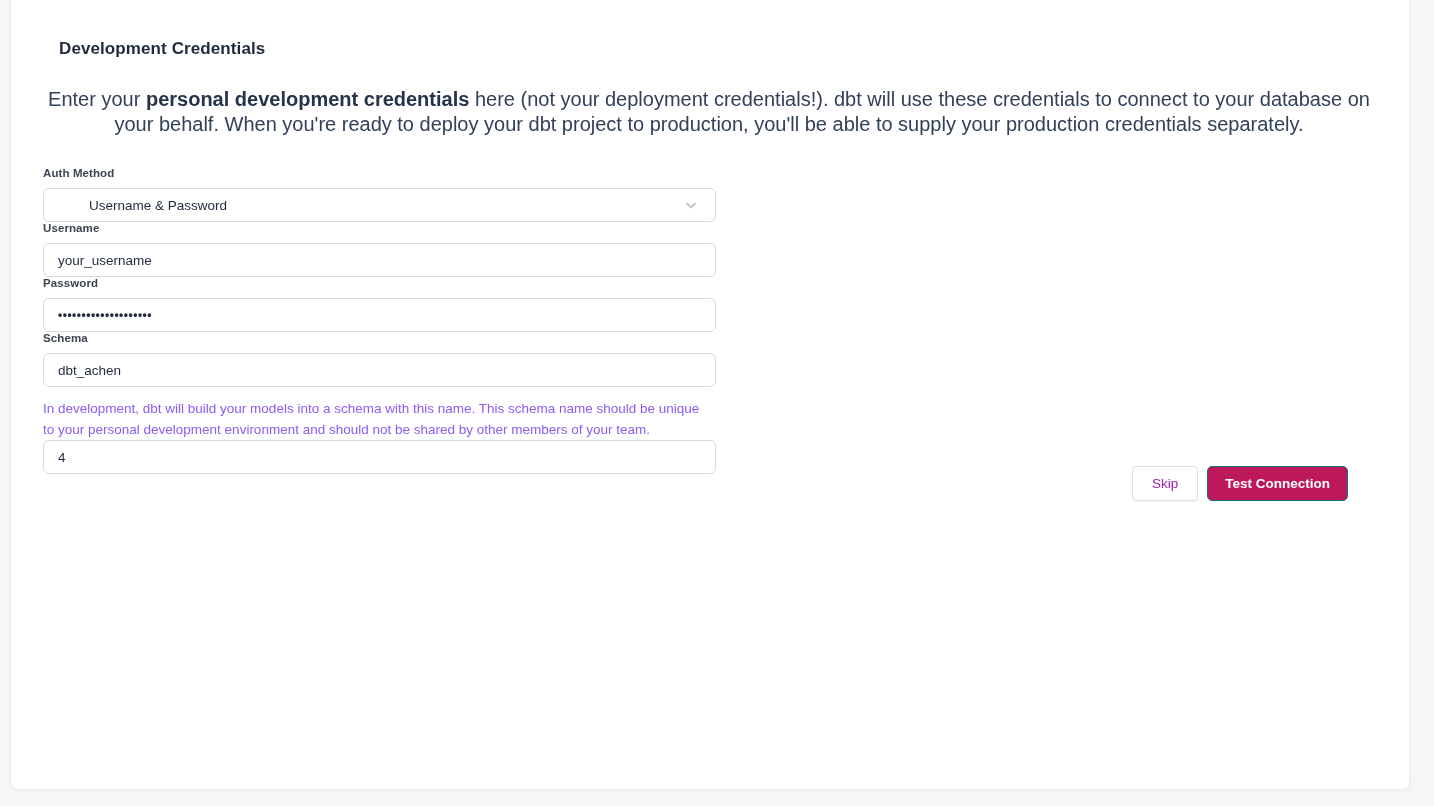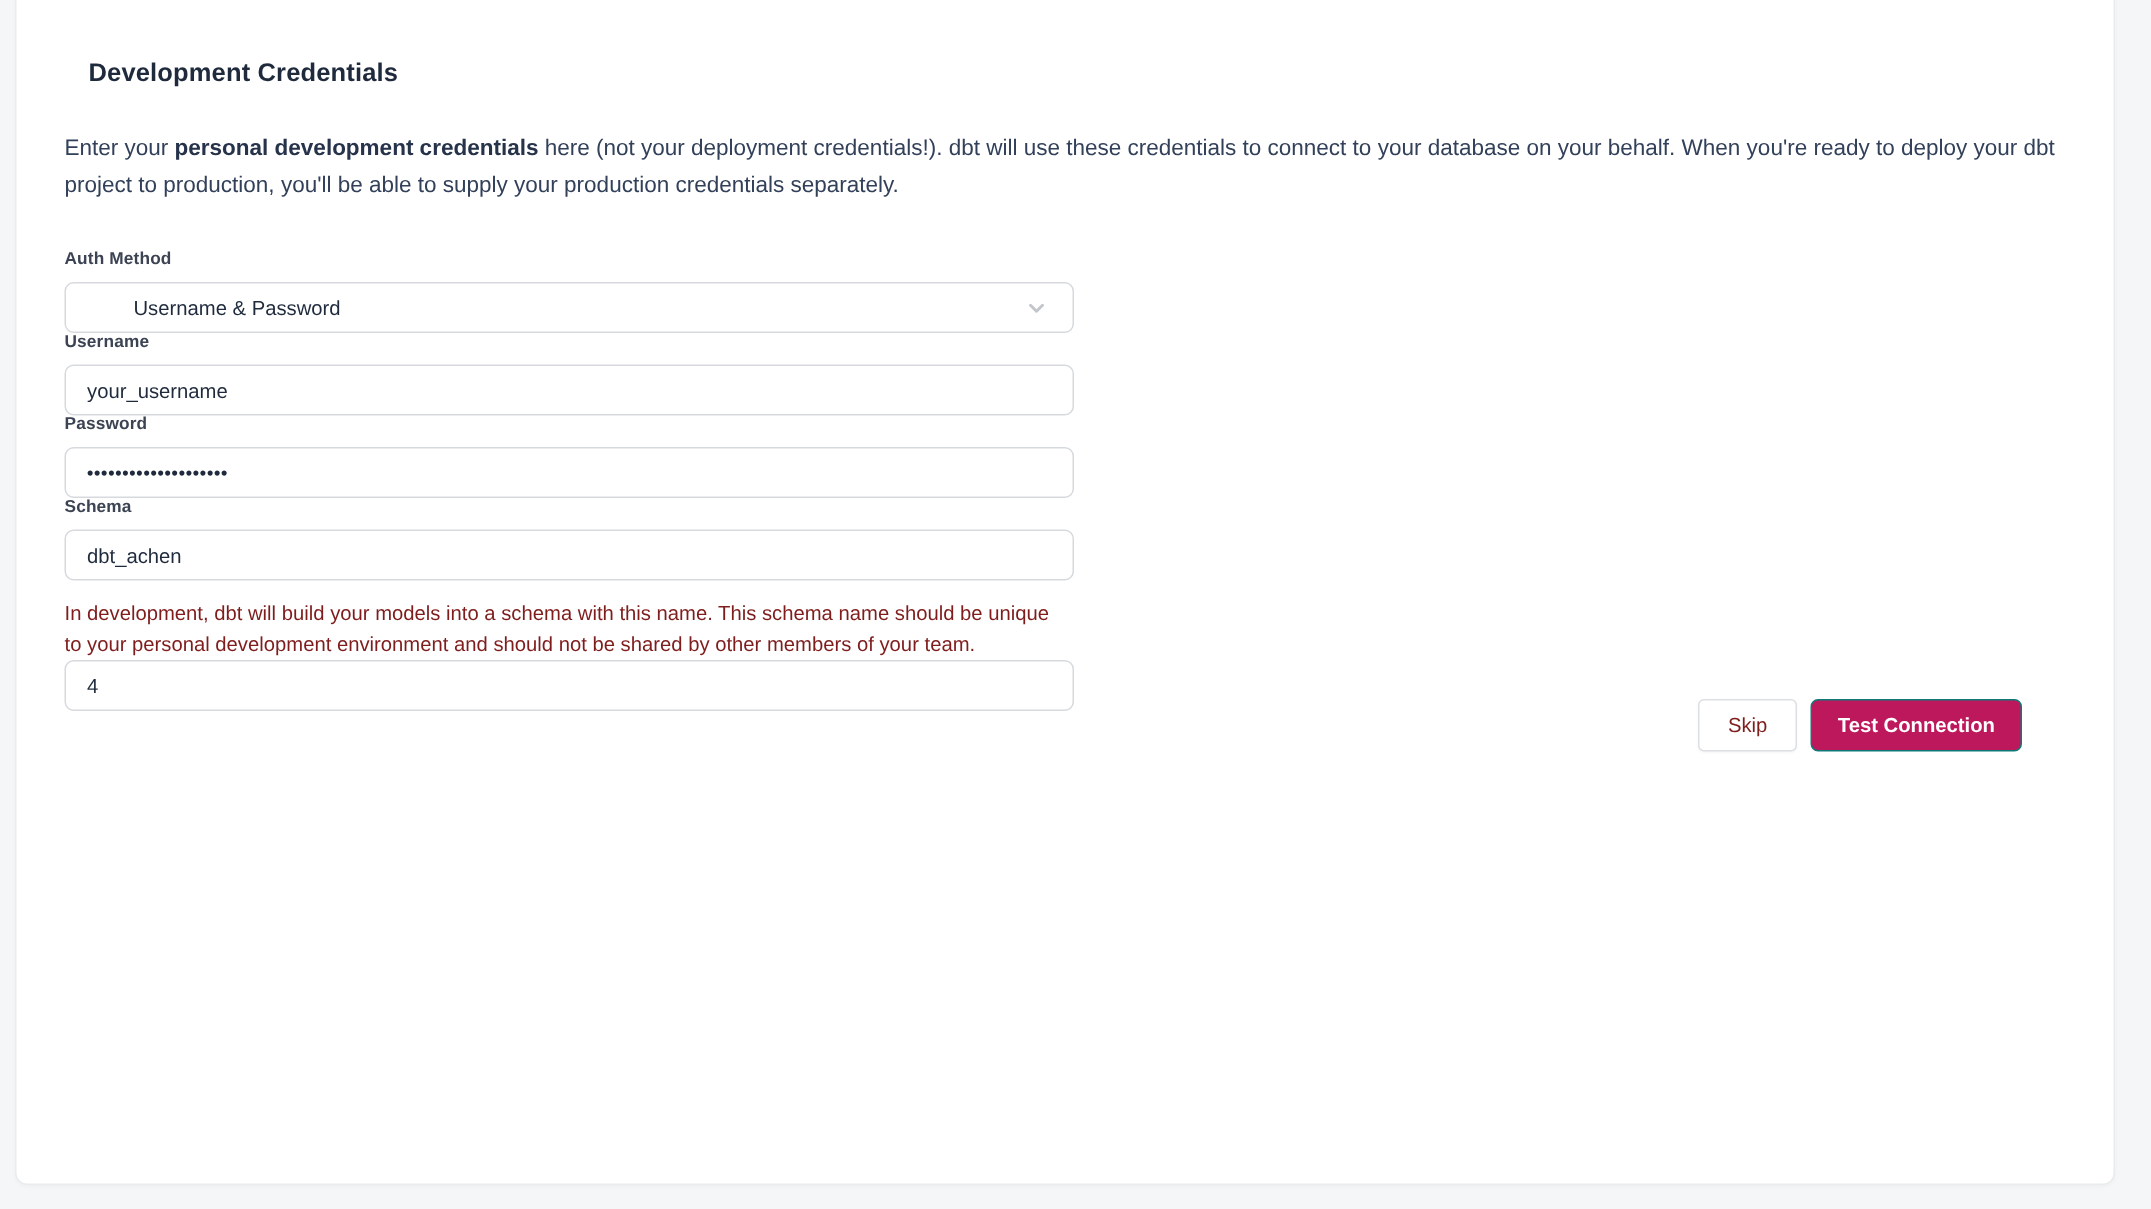--- a/index.html
+++ b/index.html
@@ -23,24 +23,25 @@
   }
   .page-title {
     font-size: 17px;
     font-weight: 700;
     color: #1f2b3d;
     letter-spacing: 0.1px;
     margin-left: 16px;
   }
   .intro {
     margin-top: 28px;
-    font-size: 15px;
+    font-size: 20px;
     line-height: 24.5px;
     color: #32405a;
     max-width: 1332px;
+    text-align: center;
   }
   .intro b { font-weight: 700; color: #26334a; }
   .form-area { margin-top: 31px; }
   .field { width: 673px; }
   .field-label {
     display: block;
     font-size: 11.5px;
     font-weight: 700;
     color: #3c4453;
     margin-bottom: 9px;
@@ -68,21 +69,21 @@
   .select-box .chevron {
     display: inline-flex;
     color: #c3c7cc;
     margin-right: 2px;
   }
   .password-input { font-size: 12px; letter-spacing: 0.5px; font-weight: 700; }
   .help-text {
     margin-top: 12px;
     font-size: 13.5px;
     line-height: 20.5px;
-    color: #7f1d1d;
+    color: #8b5cf6;
     max-width: 662px;
   }
   .actions {
     display: flex;
     justify-content: flex-end;
     align-items: center;
     gap: 9px;
     padding-right: 31px;
     margin-top: -8px;
   }
@@ -92,21 +93,21 @@
     font-family: "Liberation Sans", sans-serif;
     font-size: 13.5px;
     cursor: pointer;
     display: inline-flex;
     align-items: center;
     justify-content: center;
   }
   .btn-secondary {
     background: #ffffff;
     border: 1px solid #dcdfe3;
-    color: #7f1d1d;
+    color: #a21caf;
     padding: 0 19px;
     box-shadow: 0 1px 2px rgba(0,0,0,0.04);
   }
   .btn-primary {
     background: #be185d;
     border: 1px solid #0e7a78;
     color: #ffffff;
     font-weight: 700;
     padding: 0 17px;
     border-radius: 5px;

